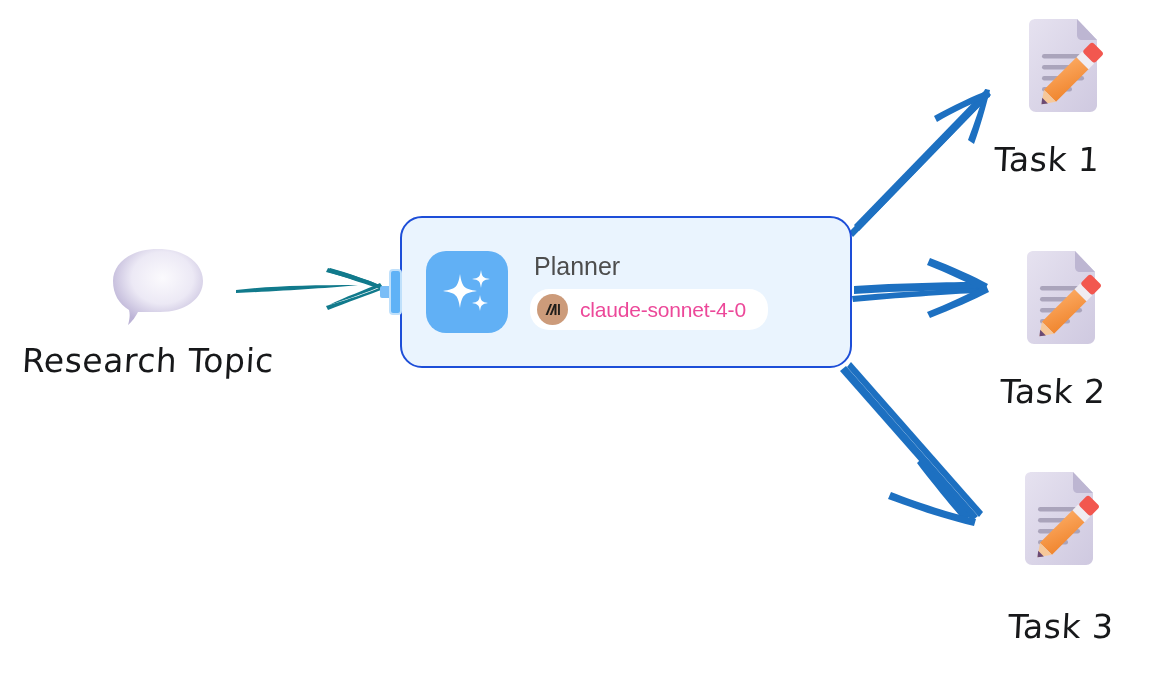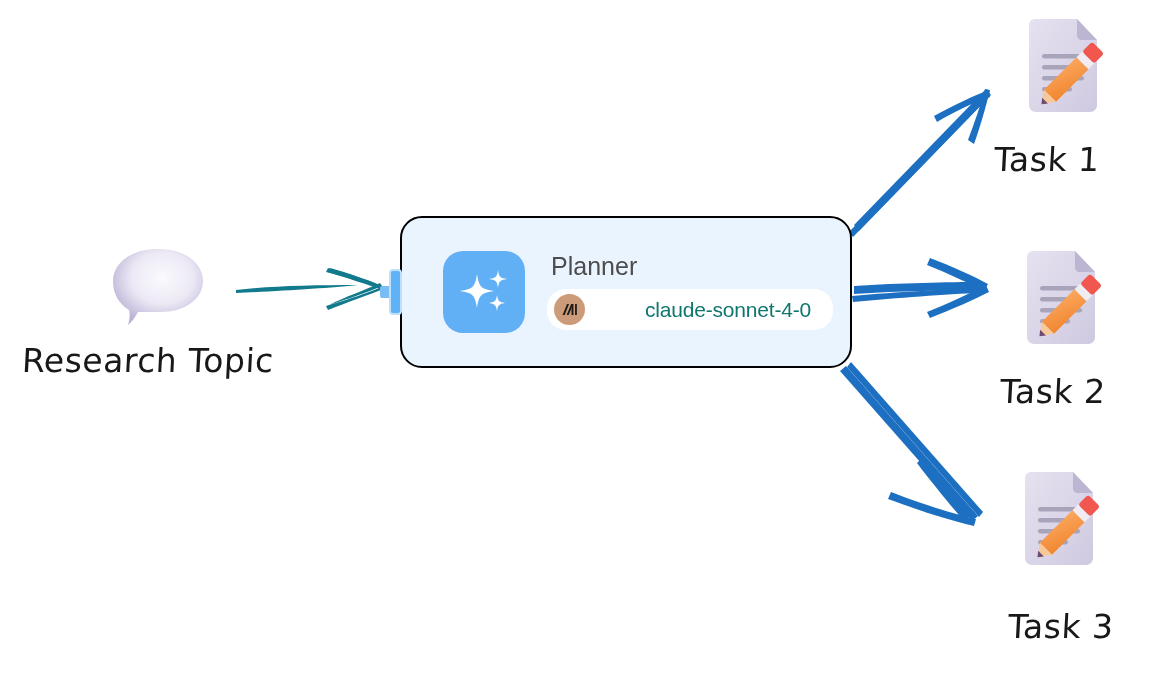--- a/index.html
+++ b/index.html
@@ -58,27 +58,26 @@
   }
 
   
   .planner-card {
     position: absolute;
     left: 400px;
     top: 216px;
     width: 452px;
     height: 152px;
     background: #eaf4fe;
-    border: 2px solid #000000;
+    border: 2px solid #1d4ed8;
     border-radius: 22px;
     box-sizing: border-box;
     display: flex;
     align-items: center;
     padding-left: 24px;
-    justify-content: center;
   }
   .port-left {
     position: absolute;
     left: -13px;
     top: 50%;
     margin-top: -23px;
     width: 13px;
     height: 46px;
     background: #5fb2f6;
     border: 2px solid #bfe0fb;
@@ -134,24 +133,23 @@
     height: 31px;
     min-width: 31px;
     border-radius: 50%;
     background: #cc9b7a;
     display: flex;
     align-items: center;
     justify-content: center;
   }
   .model-name {
     font-size: 21px;
-    color: #0f766e;
+    color: #ec4899;
     font-family: "Liberation Sans", sans-serif;
     letter-spacing: -0.2px;
-    margin-left: 48px;
   }
 
   
   .task-node { position: absolute; }
   .memo-emoji { display:block; }
   .task-label {
     position: absolute;
     font-size: 33px;
     transform: skewX(-3deg);
   }

